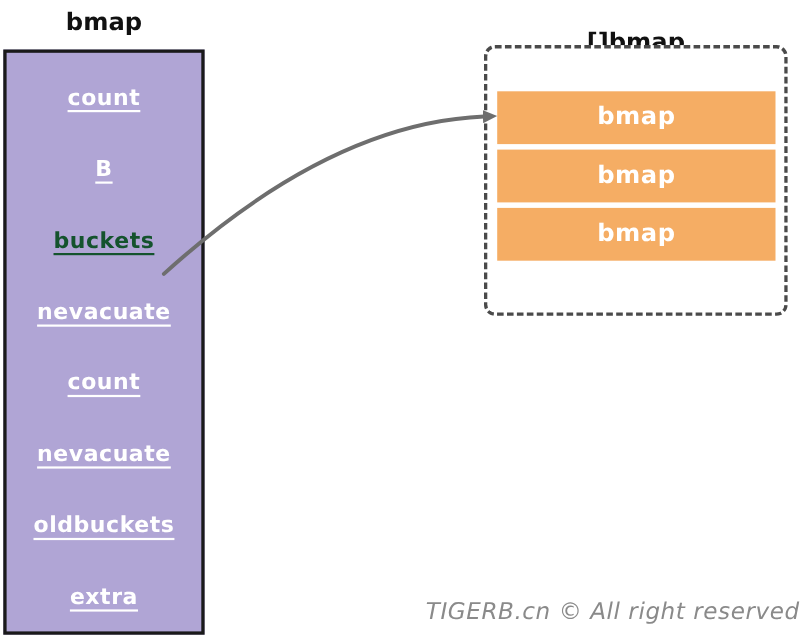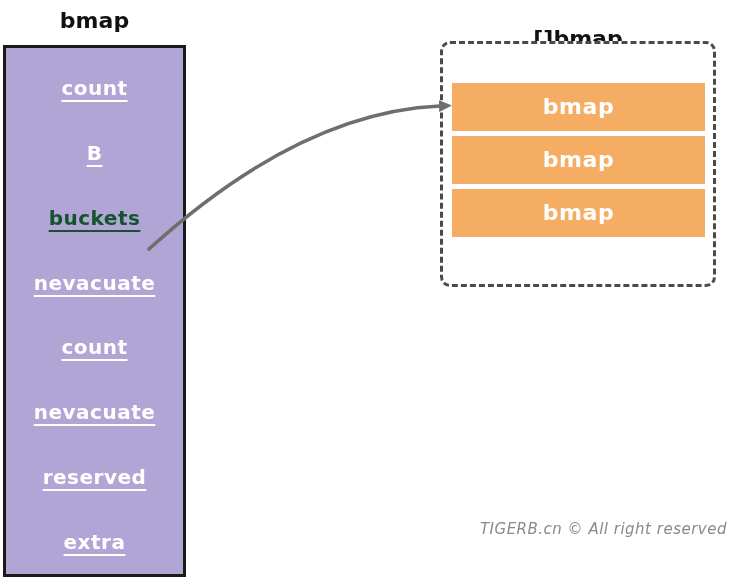--- a/index.html
+++ b/index.html
@@ -100,42 +100,42 @@
   .arrow-svg {
     position: absolute;
     left: 0; top: 0;
     width: 732px; height: 578px;
     pointer-events: none;
   }
 
   
   .copyright {
     position: absolute;
-    right: 5px; top: 520px;
-    font-size: 15px;
+    right: 5px; top: 544px;
+    font-size: 21px;
     font-style: italic;
     color: var(--copyright);
     letter-spacing: 0.5px;
   }
 </style>
 </head>
 <body>
 
 <div class="canvas">
 
   <div class="hmap-title">bmap</div>
 
   <div class="hmap-box">
     <div class="hmap-field">count</div>
     <div class="hmap-field">B</div>
     <div class="hmap-field highlight">buckets</div>
     <div class="hmap-field">nevacuate</div>
     <div class="hmap-field">count</div>
     <div class="hmap-field">nevacuate</div>
-    <div class="hmap-field">reserved</div>
+    <div class="hmap-field">oldbuckets</div>
     <div class="hmap-field">extra</div>
   </div>
 
   <div class="bmap-title">[]bmap</div>
 
   <div class="bmap-box"></div>
 
   <div class="bmap-rows">
     <div class="bmap-row">bmap</div>
     <div class="bmap-row">bmap</div>

